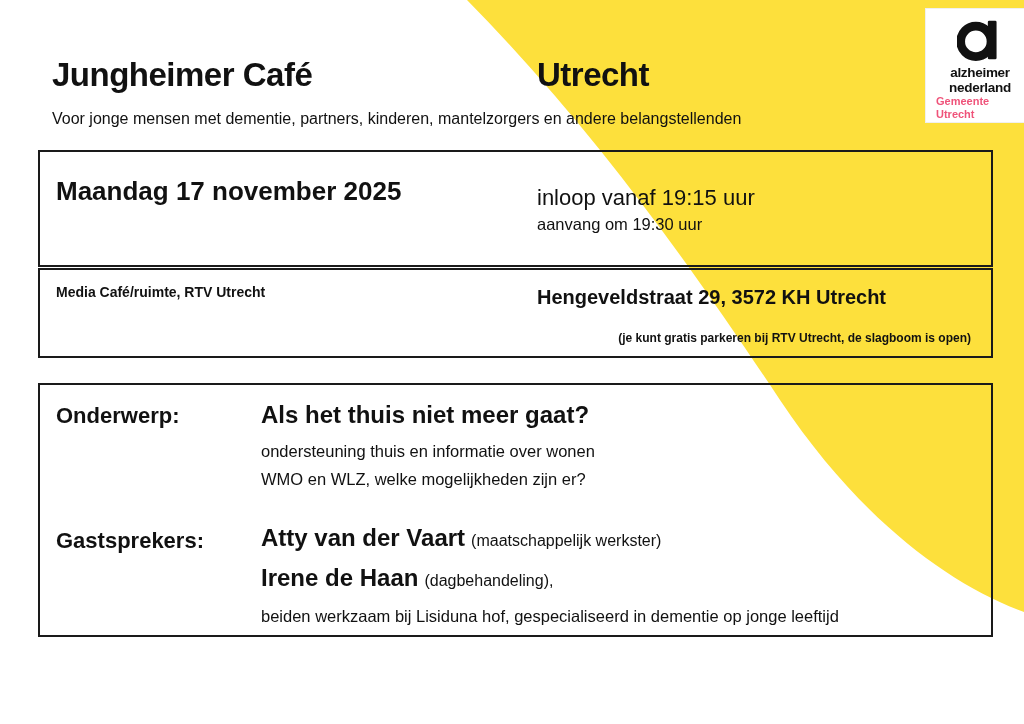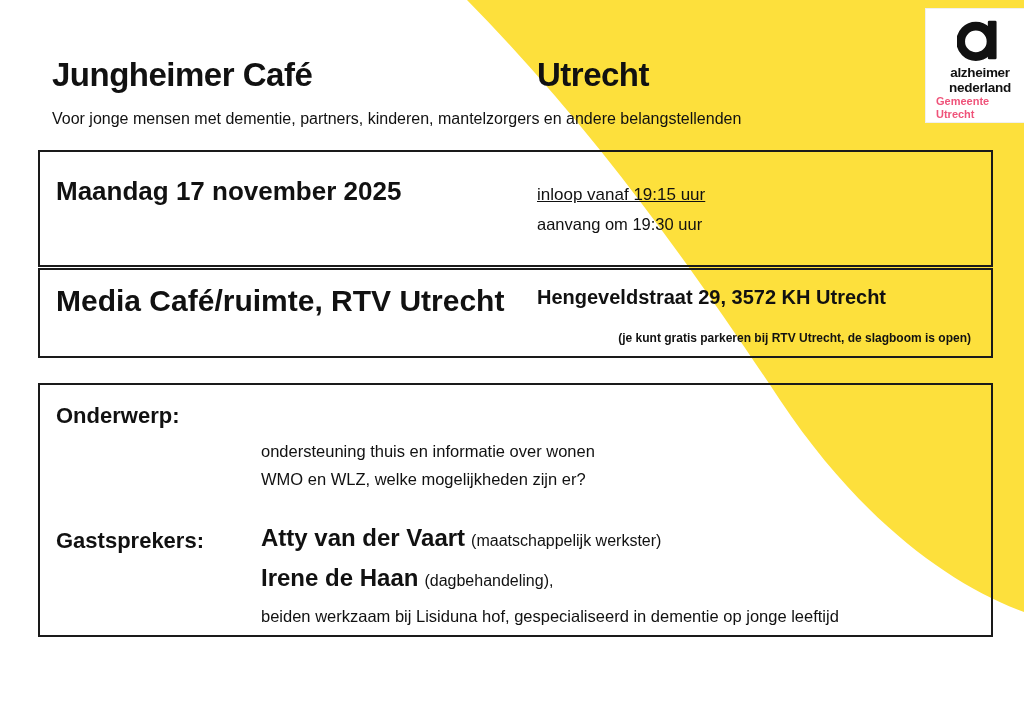--- a/index.html
+++ b/index.html
@@ -47,24 +47,24 @@
   .info-box{
     position:absolute;left:38px;width:955px;
     border:2px solid #1a1a1a;box-sizing:border-box;
     background:transparent;
   }
   .box-date{top:150px;height:117px;}
   .box-location{top:268px;height:90px;}
   .box-program{top:383px;height:254px;}
 
   .date-heading{position:absolute;left:16px;top:24px;font-size:26px;font-weight:bold;}
-  .time-line1{position:absolute;left:497px;top:33px;font-size:17px;text-decoration:underline;}
+  .time-line1{position:absolute;left:497px;top:33px;font-size:22px;}
   .time-line2{position:absolute;left:497px;top:63px;font-size:16.5px;}
 
-  .venue{position:absolute;left:16px;top:14px;font-size:30px;font-weight:bold;}
+  .venue{position:absolute;left:16px;top:14px;font-size:14px;font-weight:bold;}
   .address{position:absolute;left:497px;top:16px;font-size:20px;font-weight:bold;}
   .parking-note{position:absolute;right:20px;top:61px;font-size:12px;font-weight:bold;}
 
   .topic-label{position:absolute;left:16px;top:18px;font-size:22px;font-weight:bold;}
   .topic-title{position:absolute;left:221px;top:16px;font-size:24px;font-weight:bold;}
   .topic-line1{position:absolute;left:221px;top:57px;font-size:16.5px;}
   .topic-line2{position:absolute;left:221px;top:85px;font-size:16.5px;}
   .speakers-label{position:absolute;left:16px;top:143px;font-size:22px;font-weight:bold;}
   .speaker-row1{position:absolute;left:221px;top:139px;}
   .speaker-row2{position:absolute;left:221px;top:179px;}
@@ -109,20 +109,21 @@
     </div>
 
     <div class="info-box box-location">
       <div class="venue">Media Café/ruimte, RTV Utrecht</div>
       <div class="address">Hengeveldstraat 29, 3572 KH Utrecht</div>
       <div class="parking-note">(je kunt gratis parkeren bij RTV Utrecht, de slagboom is open)</div>
     </div>
 
     <div class="info-box box-program">
       <div class="topic-label">Onderwerp:</div>
+      <div class="topic-title">Als het thuis niet meer gaat?</div>
       <div class="topic-line1">ondersteuning thuis en informatie over wonen</div>
       <div class="topic-line2">WMO en WLZ, welke mogelijkheden zijn er?</div>
 
       <div class="speakers-label">Gastsprekers:</div>
       <div class="speaker-row1">
         <span class="speaker-name">Atty van der Vaart</span><span class="speaker-role">(maatschappelijk werkster)</span>
       </div>
       <div class="speaker-row2">
         <span class="speaker-name">Irene de Haan</span><span class="speaker-role">(dagbehandeling),</span>
       </div>

